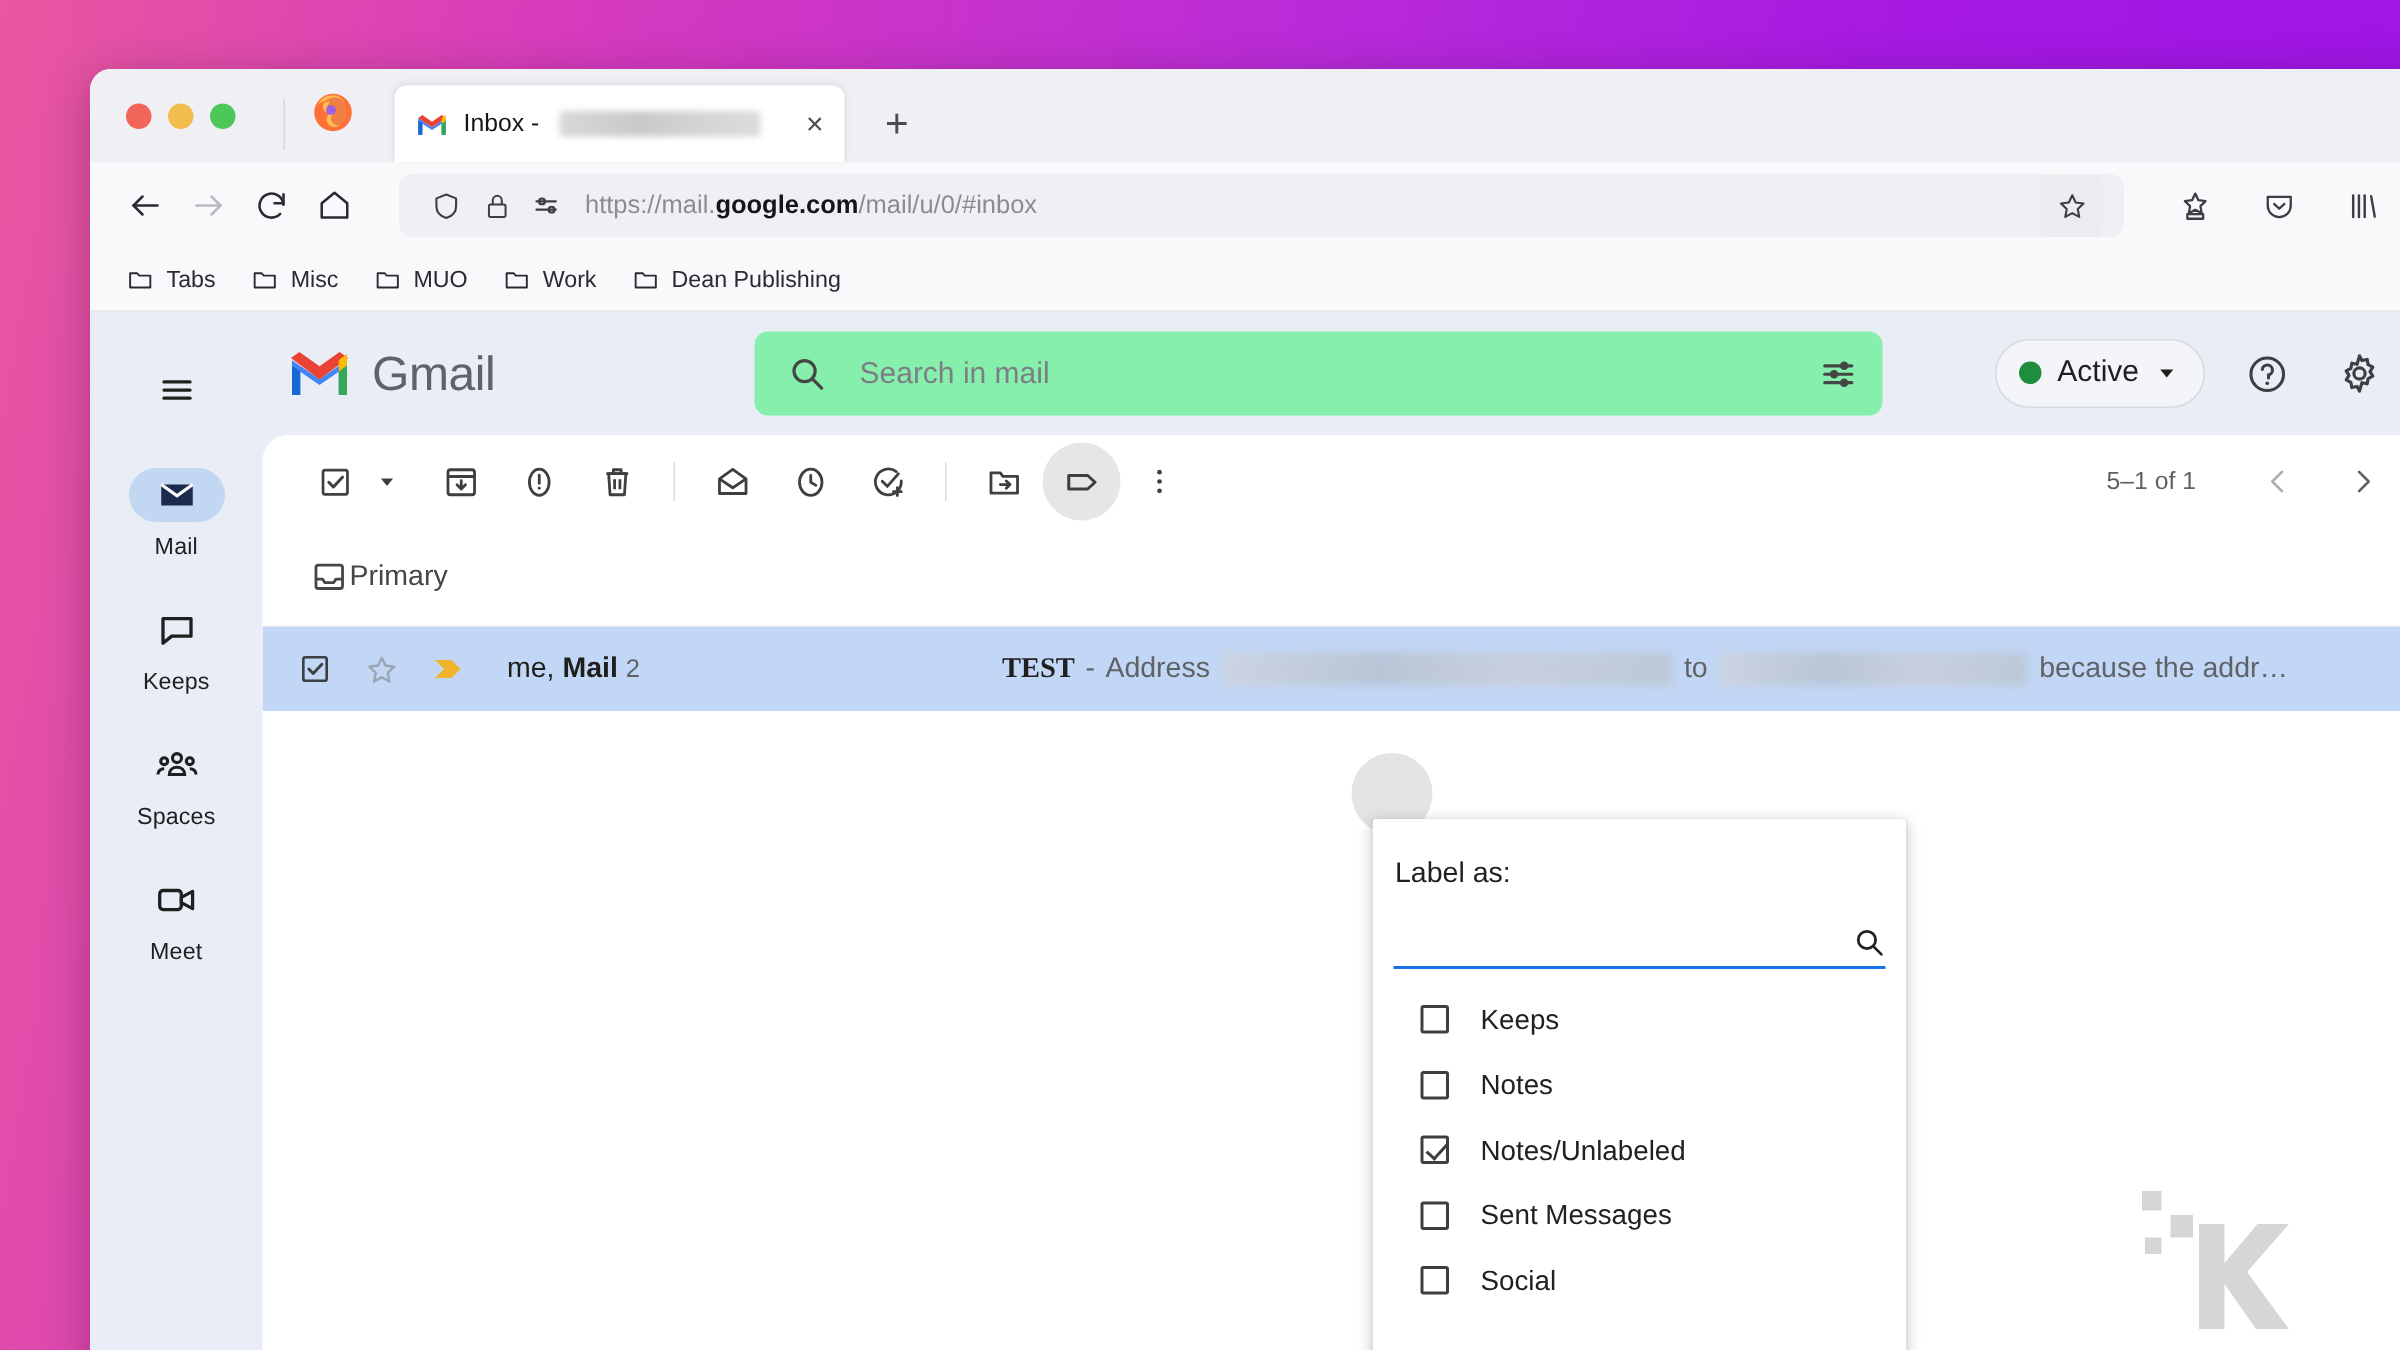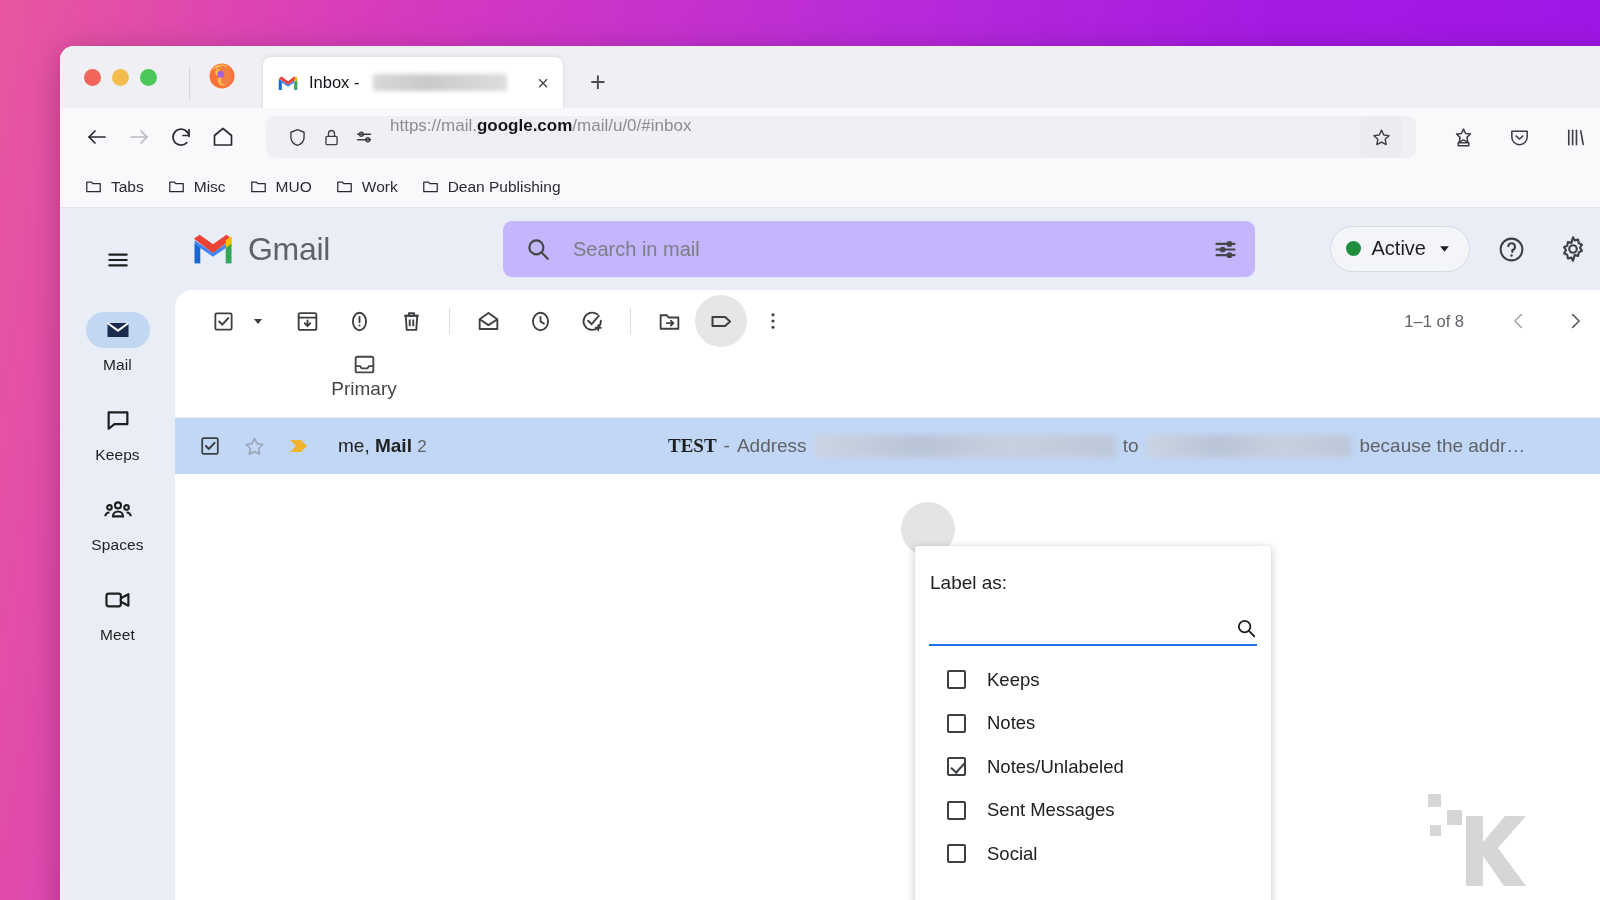--- a/index.html
+++ b/index.html
@@ -50,21 +50,21 @@
     filter: blur(2.2px); border-radius: 2px; vertical-align: -2px; margin-left: 4px;
   }
   #tab-close { margin-left: auto; font-size: 20px; color: #4b4b52; line-height: 1; cursor: pointer; }
   #new-tab-button { font-size: 27px; color: #4b4b52; margin: 0 0 12px 26px; line-height: 1; cursor: pointer; }
 
   
   #nav-bar { height: 58px; background: #f9f9fb; display: flex; align-items: center; padding: 0 16px; }
   .nav-btn { width: 42px; height: 42px; display: flex; align-items: center; justify-content: center; border-radius: 6px; cursor: pointer; }
   #url-bar {
     flex: 1; height: 42px; background: #f0f0f4; border-radius: 9px;
-    display: flex; gap: 0px; margin: 0 14px 0 22px; padding: 0 14px;
+    display: flex; align-items: center; gap: 0px; margin: 0 14px 0 22px; padding: 0 14px;
   }
   .url-icon { width: 34px; display: flex; align-items: center; justify-content: center; }
   #url-text { font-size: 17px; color: #8b8b92; margin-left: 8px; white-space: nowrap; }
   #url-text b { color: #15141a; font-weight: 700; }
   #url-star { width: 42px; height: 42px; display: flex; align-items: center; justify-content: center; background: #ececf0; border-radius: 6px; margin-left: auto; cursor: pointer; }
   #nav-right { display: flex; align-items: center; gap: 14px; margin-left: 12px; }
 
   
   #bookmark-bar { height: 42px; background: #f9f9fb; display: flex; align-items: center; padding: 0 16px; gap: 7px; border-bottom: 1px solid #e6e6ea; }
   .bookmark { display: flex; align-items: center; gap: 8px; padding: 4px 8px; border-radius: 5px; cursor: pointer; }
@@ -81,21 +81,21 @@
   .rail-item.active .rail-icon-wrap { background: #c2d7f2; }
   .rail-label { font-size: 15.5px; color: #1f1f1f; margin-top: 8px; letter-spacing: .1px; }
   .rail-item.active .rail-label { font-weight: 500; }
 
   
   #gmail-main { flex: 1; display: flex; flex-direction: column; min-width: 0; position: relative; }
   #gmail-header { height: 82px; display: flex; align-items: center; padding-right: 18px; flex-shrink: 0; }
   #gmail-logo { display: flex; align-items: center; gap: 13px; width: 328px; padding-left: 16px; }
   #gmail-wordmark { font-size: 32px; color: #5f6368; letter-spacing: -.3px; font-family: "Liberation Sans", sans-serif; }
   #search-box {
-    flex: 1; max-width: 752px; height: 56px; background: #c4b5fd; border-radius: 9px;
+    flex: 1; max-width: 752px; height: 56px; background: #86efac; border-radius: 9px;
     display: flex; align-items: center; padding: 0 16px 0 22px; gap: 22px;
   }
   #search-input { flex: 1; border: none; background: transparent; outline: none; font-size: 20px; color: #444746; font-family: "Liberation Sans", sans-serif; }
   #search-input::placeholder { color: #7b7f85; }
   #header-right { display: flex; align-items: center; gap: 20px; margin-left: auto; padding-left: 24px; }
   #status-chip {
     height: 46px; border: 1px solid #d7dbe0; border-radius: 23px;
     display: flex; align-items: center; gap: 11px; padding: 0 17px 2px 15px; cursor: pointer; background: #f3f5f9;
   }
   #status-dot { width: 15px; height: 15px; border-radius: 50%; background: #1e8e3e; }
@@ -110,21 +110,21 @@
   .tb-btn { width: 52px; height: 52px; display: flex; align-items: center; justify-content: center; border-radius: 50%; cursor: pointer; flex-shrink: 0; }
   .tb-btn.hovered { background: #e6e6e6; }
   .tb-divider { width: 1px; height: 26px; background: #dadce0; margin: 0 12px; flex-shrink: 0; }
   #select-all-group { display: flex; align-items: center; gap: 2px; }
   #pagination { margin-left: auto; display: flex; align-items: center; gap: 10px; }
   #page-count { font-size: 16.5px; color: #5f6368; margin-right: 22px; white-space: nowrap; }
   .page-arrow { width: 46px; height: 46px; display: flex; align-items: center; justify-content: center; border-radius: 50%; cursor: pointer; }
 
   
   #inbox-tabs { height: 66px; display: flex; align-items: stretch; padding-left: 14px; flex-shrink: 0; border-bottom: 1px solid #e8eaed; }
-  .inbox-tab { display: flex; align-items: center; gap: 1px; width: 350px; padding: 0 18px; cursor: pointer; position: relative; flex-direction: column; }
+  .inbox-tab { display: flex; align-items: center; gap: 1px; width: 350px; padding: 0 18px; cursor: pointer; position: relative; }
   .inbox-tab .tab-text { font-size: 19px; color: #444746; }
   .inbox-tab.active .tab-text { color: #1a73e8; font-weight: 500; }
   .inbox-tab.active::after { content: ""; position: absolute; left: 0; right: 0; bottom: -1px; height: 3.5px; background: #1a73e8; }
 
   
   #email-row { height: 56px; display: flex; align-items: center; background: #c2d7f5; padding-left: 24px; cursor: pointer; }
   .row-icon { display: flex; align-items: center; justify-content: center; flex-shrink: 0; }
   #email-sender { font-size: 19px; color: #1f1f1f; margin-left: 28px; width: 330px; white-space: nowrap; }
   #email-sender b { font-weight: 700; }
   #email-sender .cnt { color: #5f6368; font-size: 17px; }
@@ -500,21 +500,21 @@
           </div>
           <div class="tb-btn">
             <svg width="22" height="22" viewBox="0 0 24 24" fill="#3c4043">
                 <circle cx="12" cy="5.2" r="1.7"></circle>
                 <circle cx="12" cy="12" r="1.7"></circle>
                 <circle cx="12" cy="18.8" r="1.7"></circle>
               </svg>
           </div>
 
           <div id="pagination">
-            <span id="page-count">1–1 of 8</span>
+            <span id="page-count">5–1 of 1</span>
             <div class="page-arrow">
               <svg width="22" height="22" viewBox="0 0 24 24" fill="none" stroke="#a9acb0" stroke-width="1.9" stroke-linecap="round" stroke-linejoin="round">
                   <path d="M14.5 5l-7 7 7 7"></path>
                 </svg>
             </div>
             <div class="page-arrow">
               <svg width="22" height="22" viewBox="0 0 24 24" fill="none" stroke="#5f6368" stroke-width="1.9" stroke-linecap="round" stroke-linejoin="round">
                   <path d="M9.5 5l7 7-7 7"></path>
                 </svg>
             </div>

